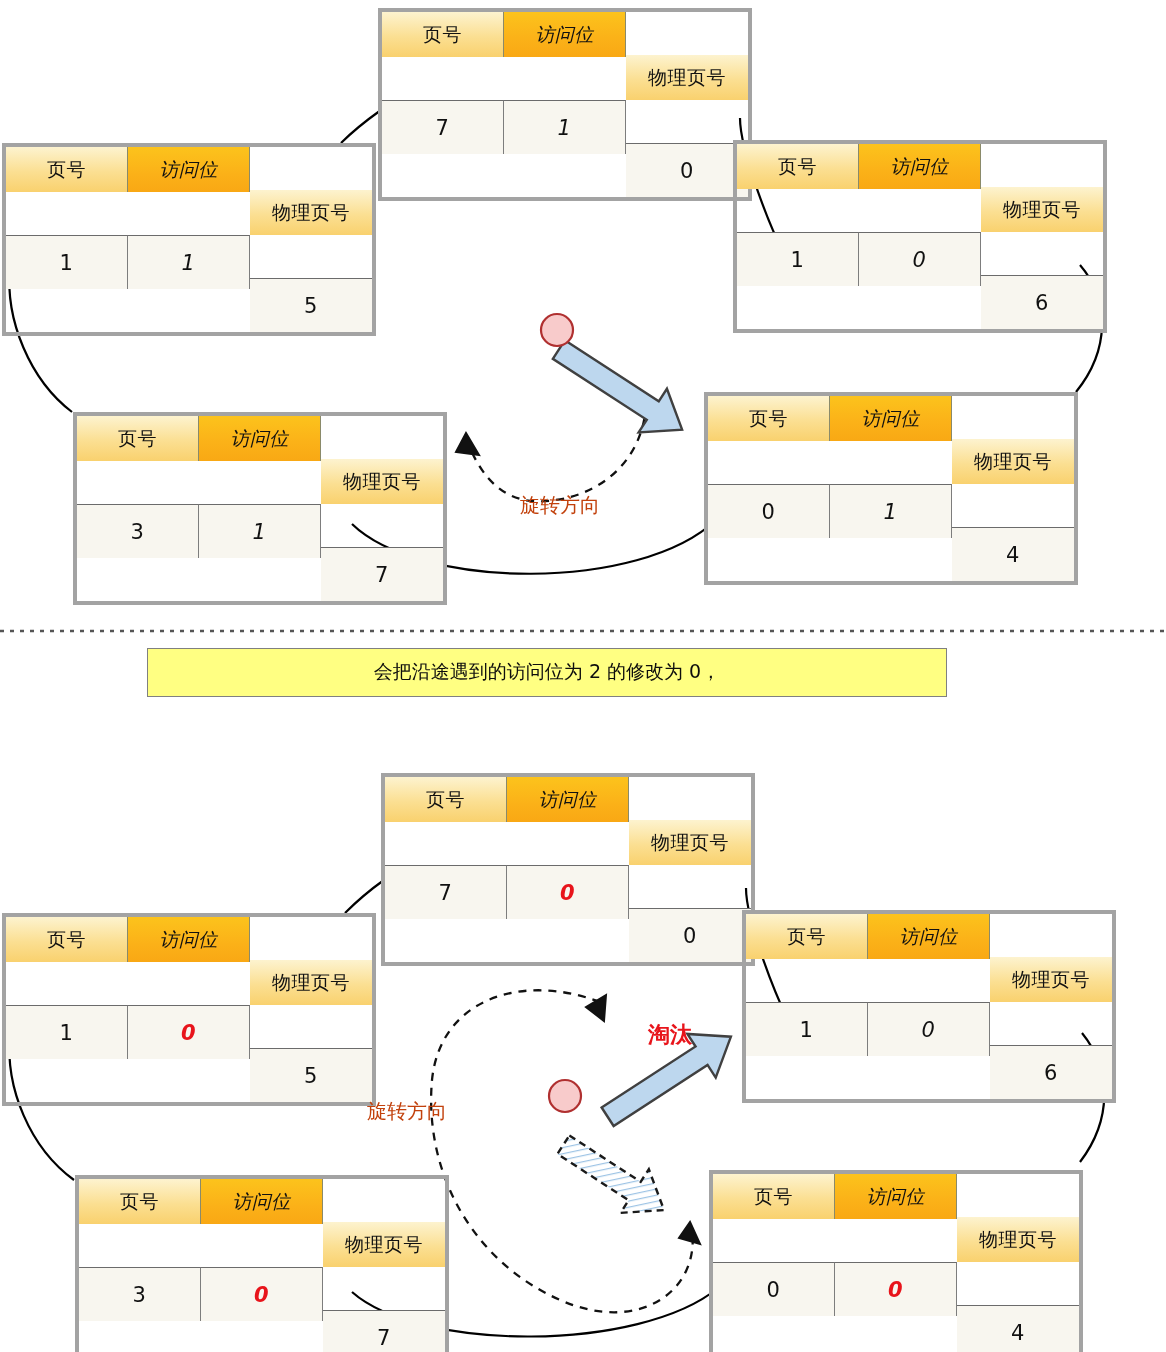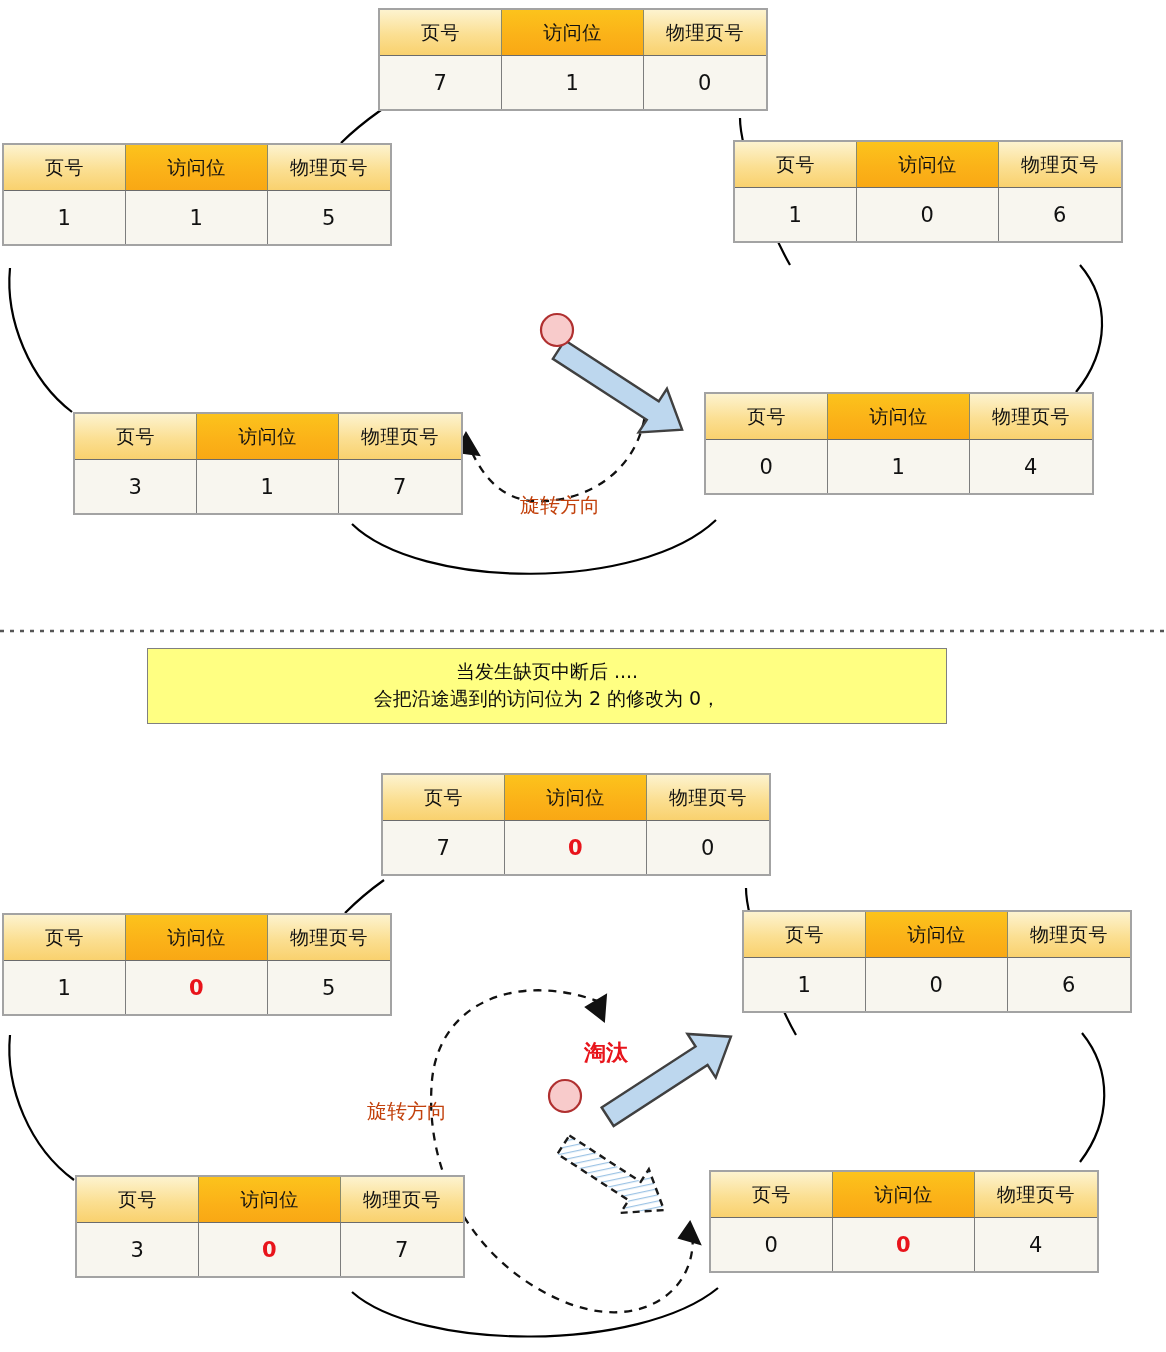--- a/index.html
+++ b/index.html
@@ -19,21 +19,21 @@
     position: absolute;
     left: 0; top: 0;
     width: 1166px;
     height: 1352px;
   }
   
   .pte {
     position: absolute;
     display: flex;
     flex-direction: column;
-    border: 2px solid #a3a3a3;
+    border: 4px solid #a3a3a3;
     box-sizing: border-box;
     z-index: 5;
   }
   .pte .hdr, .pte .vals {
     display: flex;
     flex-direction: row;
   }
   .pte .hdr > div, .pte .vals > div {
     box-sizing: border-box;
     display: flex;
@@ -60,22 +60,22 @@
     background: #f8f6ef;
     font-size: 21px;
   }
   .pte .vals > div:last-child { border-right: none; }
   .pte .vals > div.red {
     color: #e8141b;
     font-weight: bold;
   }
 
   .col-a { width: 122px; }
-  .col-b { width: 142px; }
-  .col-c { width: 122px; }
+  .col-b { width: 122px; font-style: italic; }
+  .col-c { width: 122px; margin-top: 43px; }
 
   
   #note-box {
     position: absolute;
     left: 147px;
     top: 648px;
     width: 800px;
     background: #ffff82;
     border: 1px solid #808080;
     box-sizing: border-box;
@@ -233,21 +233,20 @@
     <div class="vals">
       <div class="col-a">3</div>
       <div class="col-b">1</div>
       <div class="col-c">7</div>
     </div>
   </div>
 
   <div class="rot-label" style="left:520px; top:492px;">旋转方向</div>
 
   <div id="note-box">
-    <div>当发生缺页中断后 ....</div>
     <div>会把沿途遇到的访问位为  2 的修改为 0，</div>
   </div>
 
   <div class="pte" style="left:381px; top:773px;">
     <div class="hdr">
       <div class="col-a">页号</div>
       <div class="col-b accent">访问位</div>
       <div class="col-c">物理页号</div>
     </div>
     <div class="vals">
@@ -304,15 +303,15 @@
     </div>
     <div class="vals">
       <div class="col-a">3</div>
       <div class="col-b red">0</div>
       <div class="col-c">7</div>
     </div>
   </div>
 
   <div class="rot-label" style="left:367px; top:1098px;">旋转方向</div>
 
-  <div class="evict-label" style="left:584px; top:1020px;margin-top:18px;">淘汰</div>
+  <div class="evict-label" style="left:648px; top:1020px;">淘汰</div>
 
 </div>
 
 </body></html>

